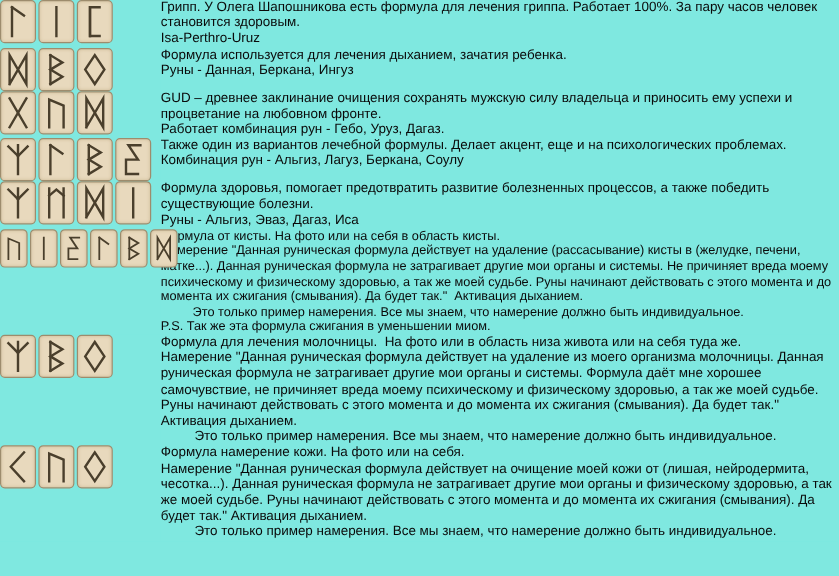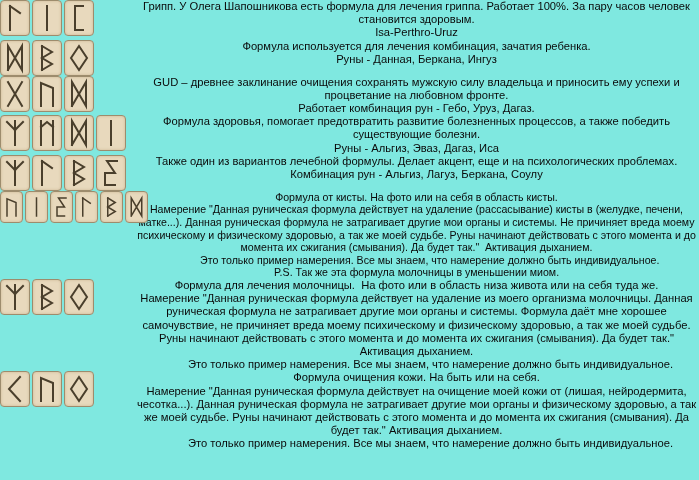--- a/index.html
+++ b/index.html
@@ -23,21 +23,20 @@
   table.runetable {
     border-collapse: collapse;
     width: 699px;
     table-layout: fixed;
     background: #7fe8e0;
   }
   table.runetable td {
     vertical-align: top;
     padding: 0;
     border: 0;
-    text-align: center;
   }
   .row-sep td {
     border-bottom: 1px solid #2f8f8a;
   }
   .runes-cell {
     width: 134px;
     padding: 3px 2px 3px 4px;
     border-right: 1px solid #2f8f8a;
     background: #7fe8e0;
   }
@@ -141,21 +140,21 @@
                 </svg>
               </div>
               <div class="rune">
                 <svg viewBox="0 0 28 34">
                   <polygon points="14,5 22,17 14,29 6,17"></polygon>
                 </svg>
               </div>
             </div>
           </td>
           <td class="text-cell">
-            <div class="txt">Формула используется для лечения комбинация, зачатия ребенка.</div>
+            <div class="txt">Формула используется для лечения дыханием, зачатия ребенка.</div>
             <div class="txt">Руны - Данная, Беркана, Ингуз</div>
           </td>
         </tr>
         <tr class="row-sep">
           <td class="runes-cell">
             <div class="rune-strip">
               <div class="rune">
                 <svg viewBox="0 0 28 34">
                   <line x1="7" y1="5" x2="21" y2="29"></line>
                   <line x1="21" y1="5" x2="7" y2="29"></line>
@@ -169,20 +168,53 @@
               <div class="rune">
                 <svg viewBox="0 0 28 34">
                   <polyline points="7,29 7,5 21,29 21,5 7,29"></polyline>
                 </svg>
               </div>
             </div>
           </td>
           <td class="text-cell">
             <div class="txt">GUD – древнее заклинание очищения сохранять мужскую силу владельца и приносить ему успехи и процветание на любовном фронте.</div>
             <div class="txt">Работает комбинация рун - Гебо, Уруз, Дагаз.</div>
+          </td>
+        </tr>
+        <tr class="row-sep">
+          <td class="runes-cell">
+            <div class="rune-strip">
+              <div class="rune">
+                <svg viewBox="0 0 28 34">
+                  <line x1="14" y1="5" x2="14" y2="29"></line>
+                  <line x1="14" y1="14" x2="6" y2="6"></line>
+                  <line x1="14" y1="14" x2="22" y2="6"></line>
+                </svg>
+              </div>
+              <div class="rune">
+                <svg viewBox="0 0 28 34">
+                  <polyline points="9,5 9,29"></polyline>
+                  <polyline points="9,5 19,12"></polyline>
+                </svg>
+              </div>
+              <div class="rune">
+                <svg viewBox="0 0 28 34">
+                  <line x1="9" y1="5" x2="9" y2="29"></line>
+                  <polyline points="9,5 19,11 9,17 19,23 9,29"></polyline>
+                </svg>
+              </div>
+              <div class="rune">
+                <svg viewBox="0 0 28 34">
+                  <polyline points="20,5 10,5 18,17 8,17 8,29 18,29"></polyline>
+                </svg>
+              </div>
+            </div>
+          </td>
+          <td class="text-cell">
+            <div class="txt">Также один из вариантов лечебной формулы. Делает акцент, еще и на психологических проблемах. Комбинация рун - Альгиз, Лагуз, Беркана, Соулу</div>
           </td>
         </tr>
         <tr class="row-sep">
           <td class="runes-cell">
             <div class="rune-strip">
               <div class="rune">
                 <svg viewBox="0 0 28 34">
                   <line x1="14" y1="5" x2="14" y2="29"></line>
                   <line x1="14" y1="14" x2="6" y2="6"></line>
                   <line x1="14" y1="14" x2="22" y2="6"></line>
@@ -208,53 +240,20 @@
             </div>
           </td>
           <td class="text-cell">
             <div class="txt">Формула здоровья, помогает предотвратить развитие болезненных процессов, а также победить существующие болезни.</div>
             <div class="txt">Руны - Альгиз, Эваз, Дагаз, Иса</div>
           </td>
         </tr>
         <tr class="row-sep">
           <td class="runes-cell">
             <div class="rune-strip">
-              <div class="rune">
-                <svg viewBox="0 0 28 34">
-                  <line x1="14" y1="5" x2="14" y2="29"></line>
-                  <line x1="14" y1="14" x2="6" y2="6"></line>
-                  <line x1="14" y1="14" x2="22" y2="6"></line>
-                </svg>
-              </div>
-              <div class="rune">
-                <svg viewBox="0 0 28 34">
-                  <polyline points="9,5 9,29"></polyline>
-                  <polyline points="9,5 19,12"></polyline>
-                </svg>
-              </div>
-              <div class="rune">
-                <svg viewBox="0 0 28 34">
-                  <line x1="9" y1="5" x2="9" y2="29"></line>
-                  <polyline points="9,5 19,11 9,17 19,23 9,29"></polyline>
-                </svg>
-              </div>
-              <div class="rune">
-                <svg viewBox="0 0 28 34">
-                  <polyline points="20,5 10,5 18,17 8,17 8,29 18,29"></polyline>
-                </svg>
-              </div>
-            </div>
-          </td>
-          <td class="text-cell">
-            <div class="txt">Также один из вариантов лечебной формулы. Делает акцент, еще и на психологических проблемах. Комбинация рун - Альгиз, Лагуз, Беркана, Соулу</div>
-          </td>
-        </tr>
-        <tr class="row-sep">
-          <td class="runes-cell">
-            <div class="rune-strip">
               <div class="rune sm">
                 <svg viewBox="0 0 28 34">
                   <polyline points="8,29 8,6 20,11 20,29"></polyline>
                 </svg>
               </div>
               <div class="rune sm">
                 <svg viewBox="0 0 28 34">
                   <line x1="14" y1="5" x2="14" y2="29"></line>
                 </svg>
               </div>
@@ -279,21 +278,21 @@
                 <svg viewBox="0 0 28 34">
                   <polyline points="7,29 7,5 21,29 21,5 7,29"></polyline>
                 </svg>
               </div>
             </div>
           </td>
           <td class="text-cell">
             <div class="txt small">Формула от кисты. На фото или на себя в область кисты.</div>
             <div class="txt small">Намерение "Данная руническая формула действует на удаление (рассасывание) кисты в (желудке, печени, матке...). Данная руническая формула не затрагивает другие мои органы и системы. Не причиняет вреда моему психическому и физическому здоровью, а так же моей судьбе. Руны начинают действовать с этого момента и до момента их сжигания (смывания). Да будет так."  Активация дыханием.</div>
             <div class="txt small">         Это только пример намерения. Все мы знаем, что намерение должно быть индивидуальное.</div>
-            <div class="txt small">P.S. Так же эта формула молочницы в уменьшении миом.</div>
+            <div class="txt small">P.S. Так же эта формула сжигания в уменьшении миом.</div>
           </td>
         </tr>
         <tr class="row-sep">
           <td class="runes-cell">
             <div class="rune-strip">
               <div class="rune">
                 <svg viewBox="0 0 28 34">
                   <line x1="14" y1="5" x2="14" y2="29"></line>
                   <line x1="14" y1="14" x2="6" y2="6"></line>
                   <line x1="14" y1="14" x2="22" y2="6"></line>
@@ -332,20 +331,20 @@
                 </svg>
               </div>
               <div class="rune">
                 <svg viewBox="0 0 28 34">
                   <polygon points="14,5 22,17 14,29 6,17"></polygon>
                 </svg>
               </div>
             </div>
           </td>
           <td class="text-cell">
-            <div class="txt">Формула очищения кожи. На быть или на себя.</div>
+            <div class="txt">Формула намерение кожи. На фото или на себя.</div>
             <div class="txt">Намерение "Данная руническая формула действует на очищение моей кожи от (лишая, нейродермита, чесотка...). Данная руническая формула не затрагивает другие мои органы и физическому здоровью, а так же моей судьбе. Руны начинают действовать с этого момента и до момента их сжигания (смывания). Да будет так." Активация дыханием.</div>
             <div class="txt">         Это только пример намерения. Все мы знаем, что намерение должно быть индивидуальное.</div>
           </td>
         </tr>
       </tbody>
   </table>
 </div>
 
 </body></html>

